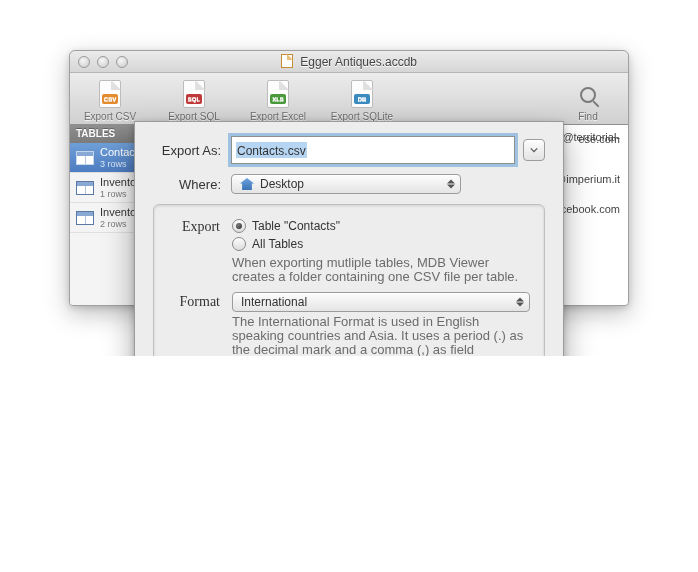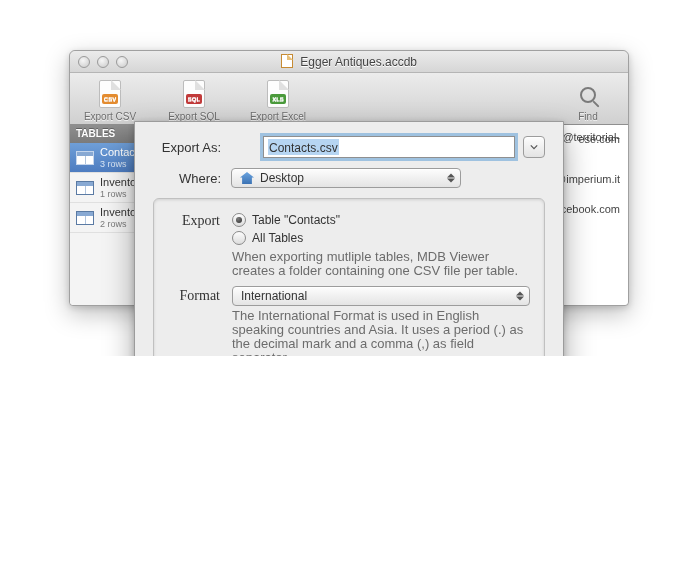--- a/index.html
+++ b/index.html
@@ -223,28 +223,27 @@
   }
   .row .ctrl { flex: 1; }
   .selected-text {
     background: #b6d5f2;
     padding: 2px 1px;
     height: 16px;
     display: inline-block;
   }
   .input-wrap {
     position: relative;
-    height: 22px;
+    height: 28px;
     border: 1px solid #8f8f8f;
     background: #fff;
     box-shadow: 0 0 0 3px rgba(94,158,214,0.55);
     padding: 0 4px;
     display: flex; align-items: center;
     flex: 1;
-    margin-left: 32px;
   }
   .disclosure {
     width: 22px; height: 22px;
     margin-left: 8px;
     border: 1px solid #9c9c9c;
     border-radius: 4px;
     background: linear-gradient(#fdfdfd,#e3e3e3);
     display: flex; align-items: center; justify-content: center;
     box-shadow: inset 0 1px 0 #fff;
   }
@@ -405,20 +404,28 @@
         <div>Export SQL</div>
       </div>
       <div class="tool">
         <div class="ticon">
             <div class="docicon">
               <div class="docbadge badge-xls">XLS</div>
             </div>
           </div>
         <div>Export Excel</div>
       </div>
+      <div class="tool">
+        <div class="ticon">
+            <div class="docicon">
+              <div class="docbadge badge-db">DB</div>
+            </div>
+          </div>
+        <div>Export SQLite</div>
+      </div>
     </div>
     <div class="tool tool-find">
       <div class="ticon">
           <div class="mag"></div>
         </div>
       <div>Find</div>
     </div>
   </div>
 
   <div class="body-split">

